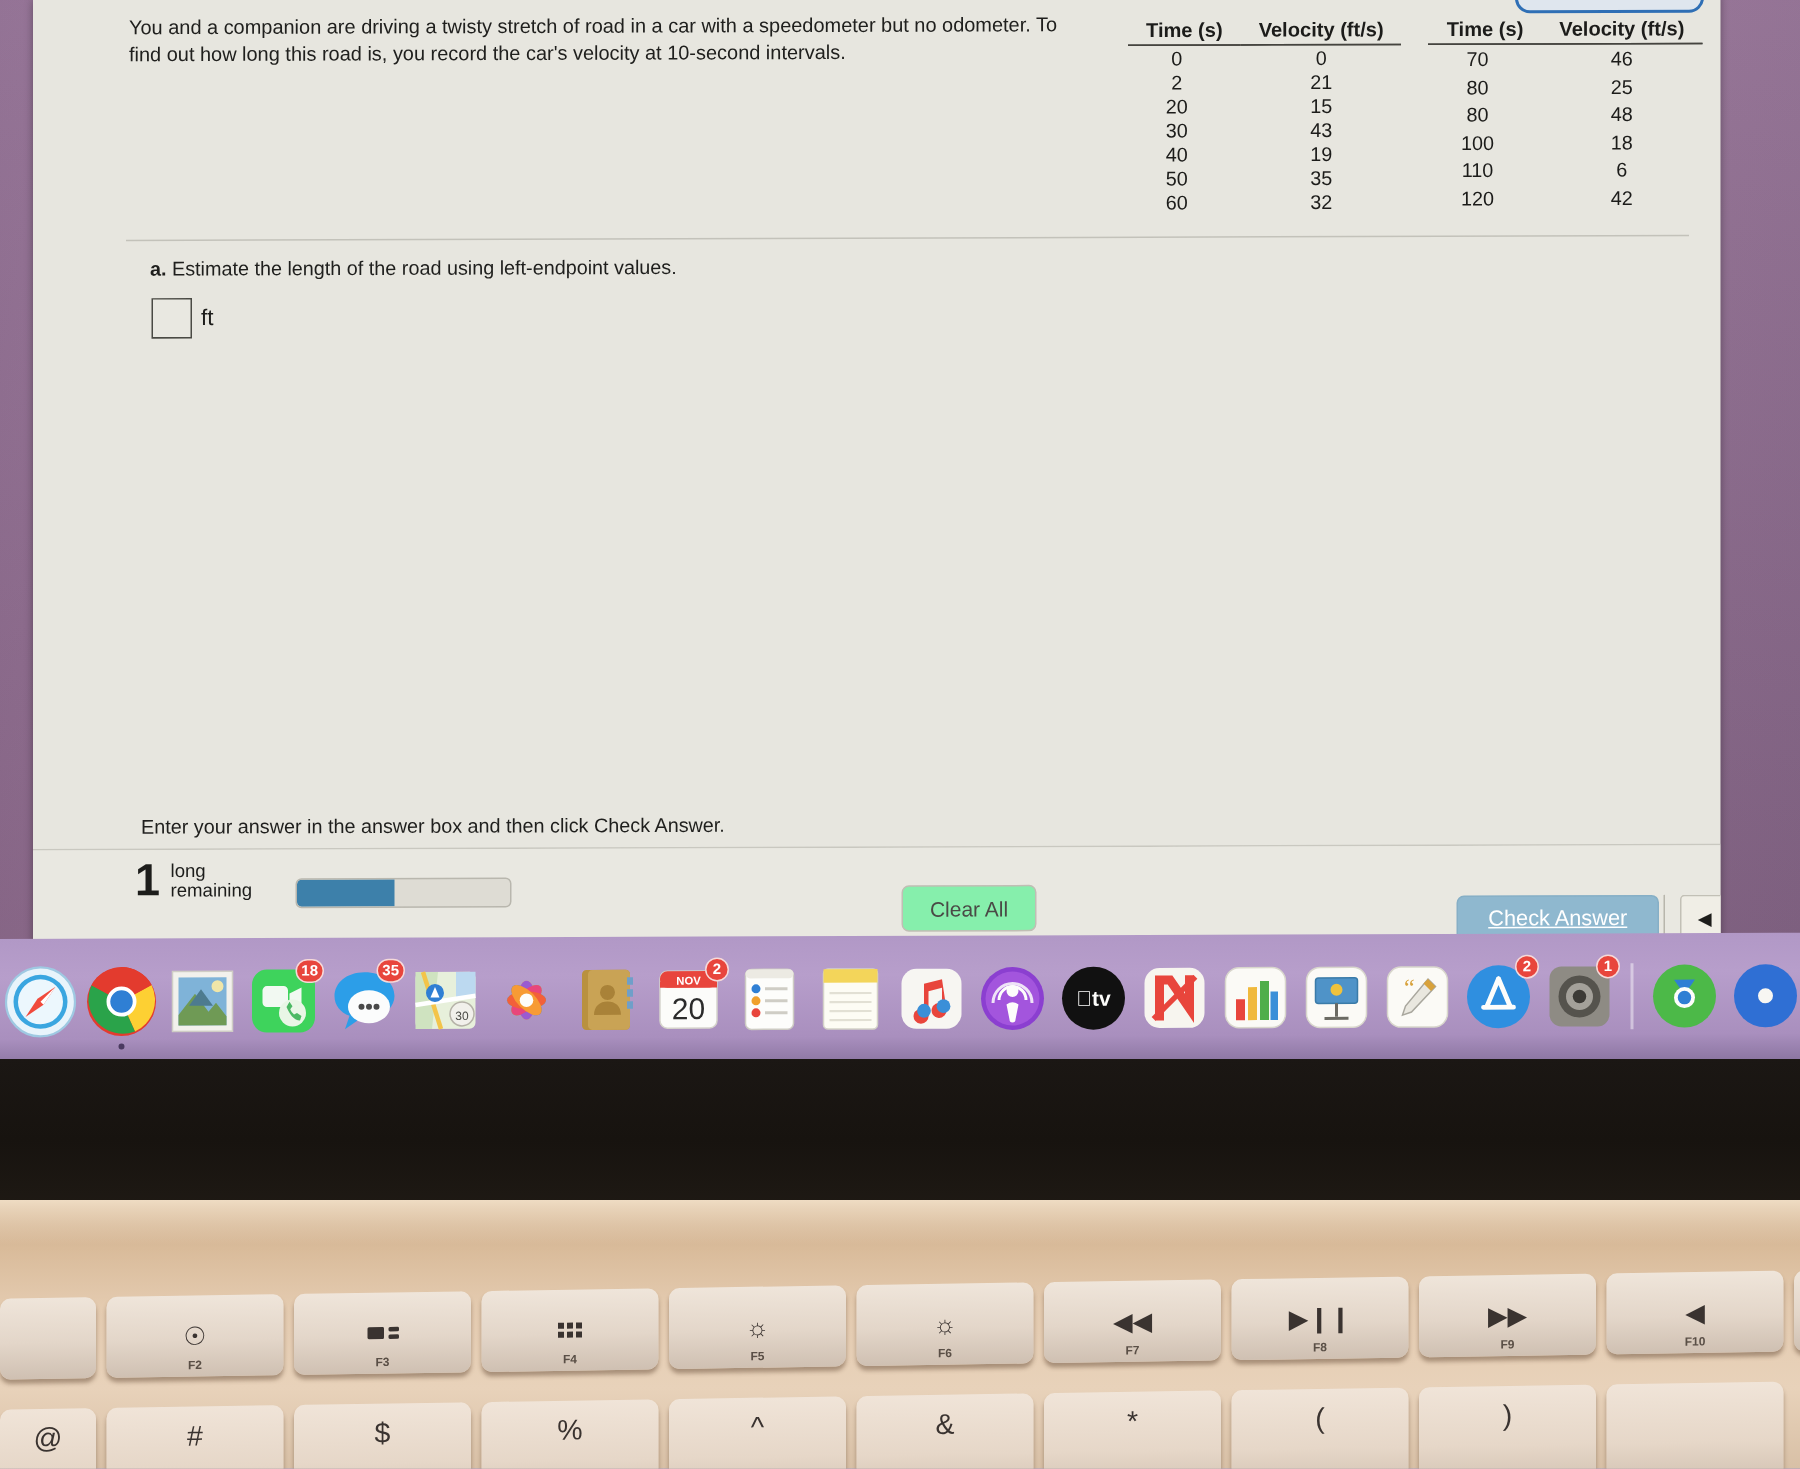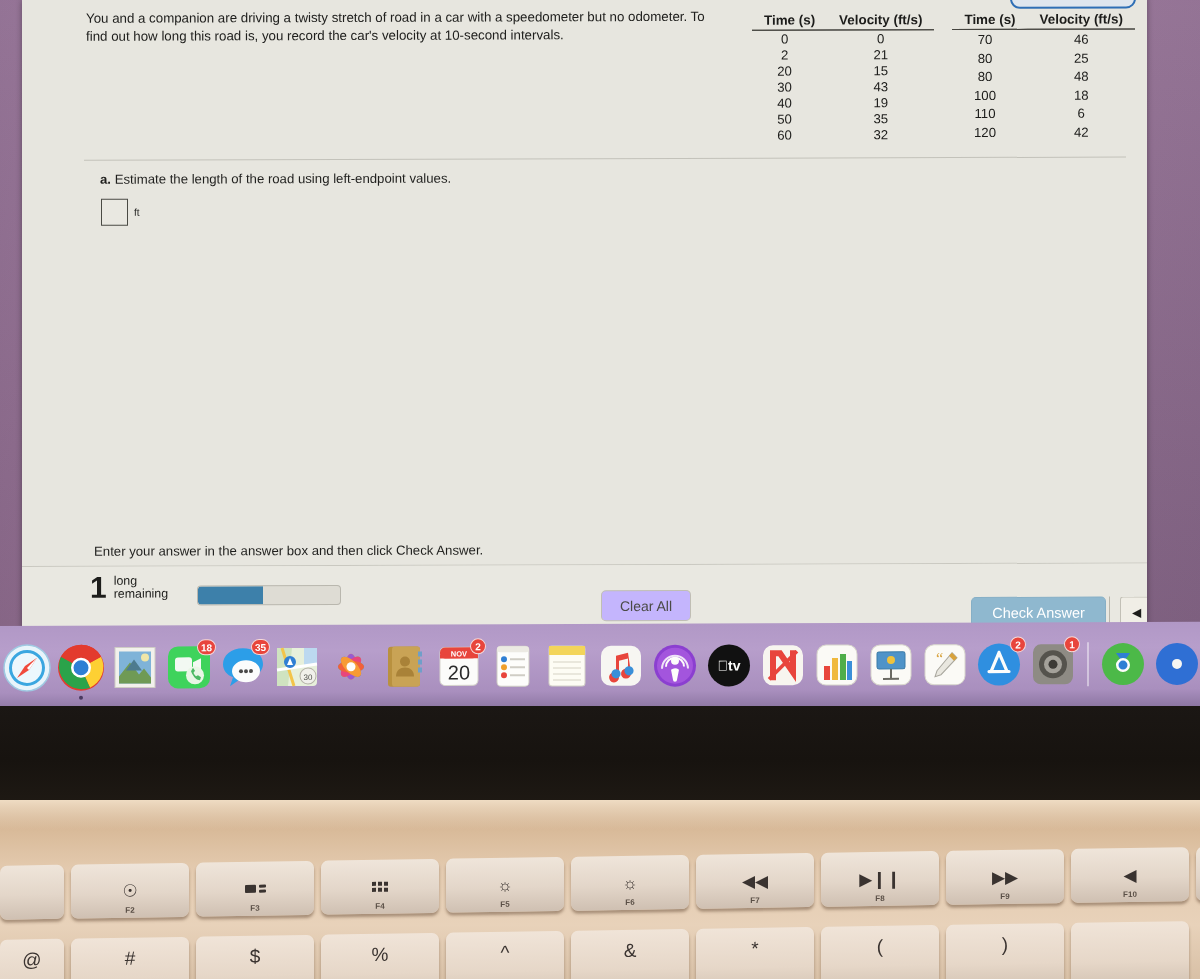--- a/index.html
+++ b/index.html
@@ -61,21 +61,21 @@
   #hr2{top:566px;}
 
   
   .parta{position:absolute;left:78px;top:172px;font-size:13.2px;color:#1f1f1d;}
   .parta b{font-weight:bold;}
   .answer-row{position:absolute;left:79px;top:199px;display:flex;align-items:center;gap:6px;}
   .answer-box{
     width:25px;height:25px;background:#e9e8e1;
     border:1.4px solid #4a4a44;
   }
-  .unit{font-size:10px;color:#1d1d1b;}
+  .unit{font-size:15px;color:#1d1d1b;}
 
   
   .instruction{
     position:absolute;left:72px;top:544px;font-size:13.2px;color:#1f1f1d;
   }
 
   
   .footer{position:absolute;left:0;top:567px;width:1125px;height:65px;background:#e9e8e1;}
   .remaining{position:absolute;left:68px;top:573px;display:flex;align-items:center;gap:7px;}
   .big-num{font-size:30px;font-weight:bold;color:#1d1d1b;line-height:30px;}
@@ -85,26 +85,27 @@
     background:#dedcd4;border:1px solid #b9b7ae;border-radius:4px;overflow:hidden;
   }
   .progress-fill{height:100%;background:#3d80aa;border-radius:3px 0 0 3px;}
 
   .btn{
     position:absolute;font-size:14px;border-radius:5px;cursor:pointer;
     display:flex;align-items:center;justify-content:center;
   }
   .clear-all{
     left:579px;top:592px;width:88px;height:29px;
-    background:#c4b5fd;border:1px solid #c0beb4;color:#4a4a46;
+    background:#86efac;border:1px solid #c0beb4;color:#4a4a46;
   }
   .check-answer{
     left:949px;top:600px;width:133px;height:29px;
     background:#8fb8cf;border:1px solid #86afc6;color:#ffffff;
     font-size:14.5px;
+    text-decoration:underline;
   }
   .navs{position:absolute;left:1098px;top:600px;display:flex;}
   .nav-btn{
     width:31px;height:29px;background:#f0eee6;border:1px solid #c2c0b6;
     display:flex;align-items:center;justify-content:center;color:#1d1d1b;font-size:12px;
   }
   .nav-btn.first{border-right:none;border-radius:3px 0 0 3px;}
   .nav-div{position:absolute;left:1087px;top:600px;width:1px;height:29px;background:#b8b6ac;}
 
   

